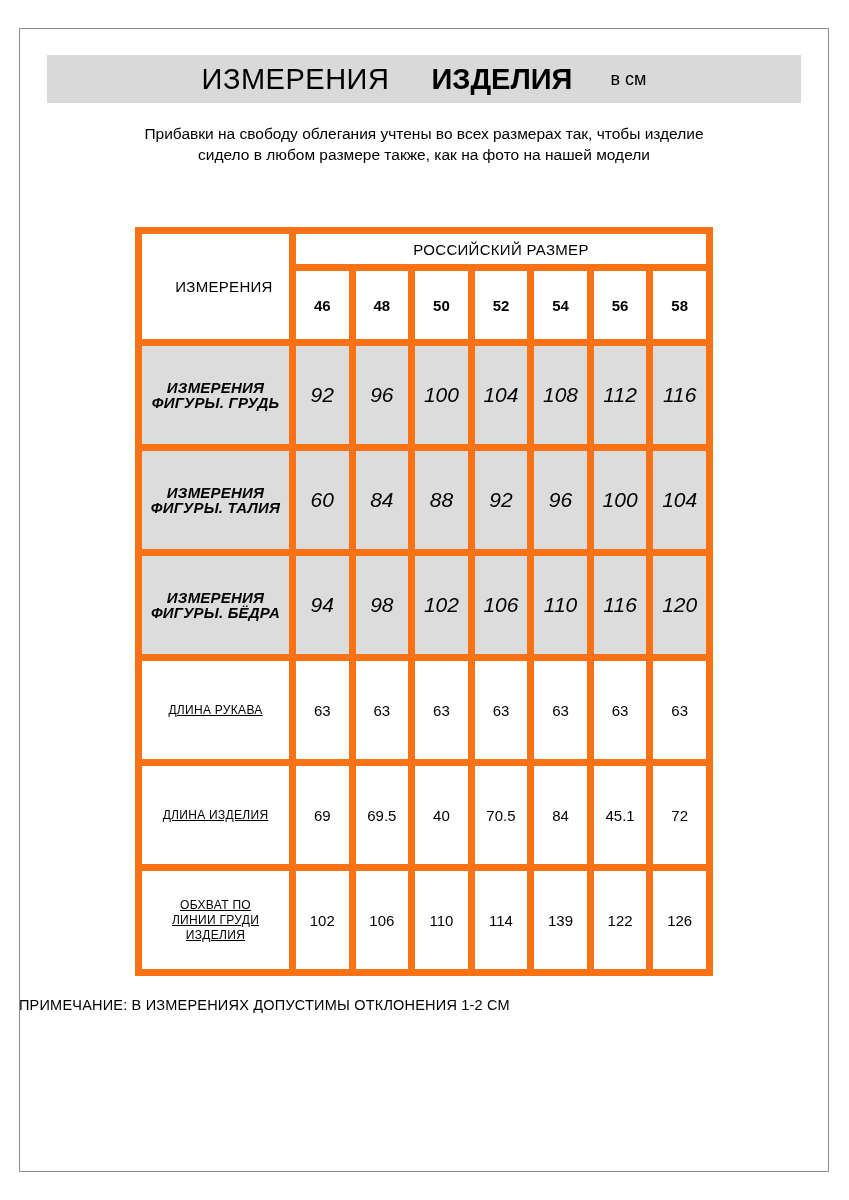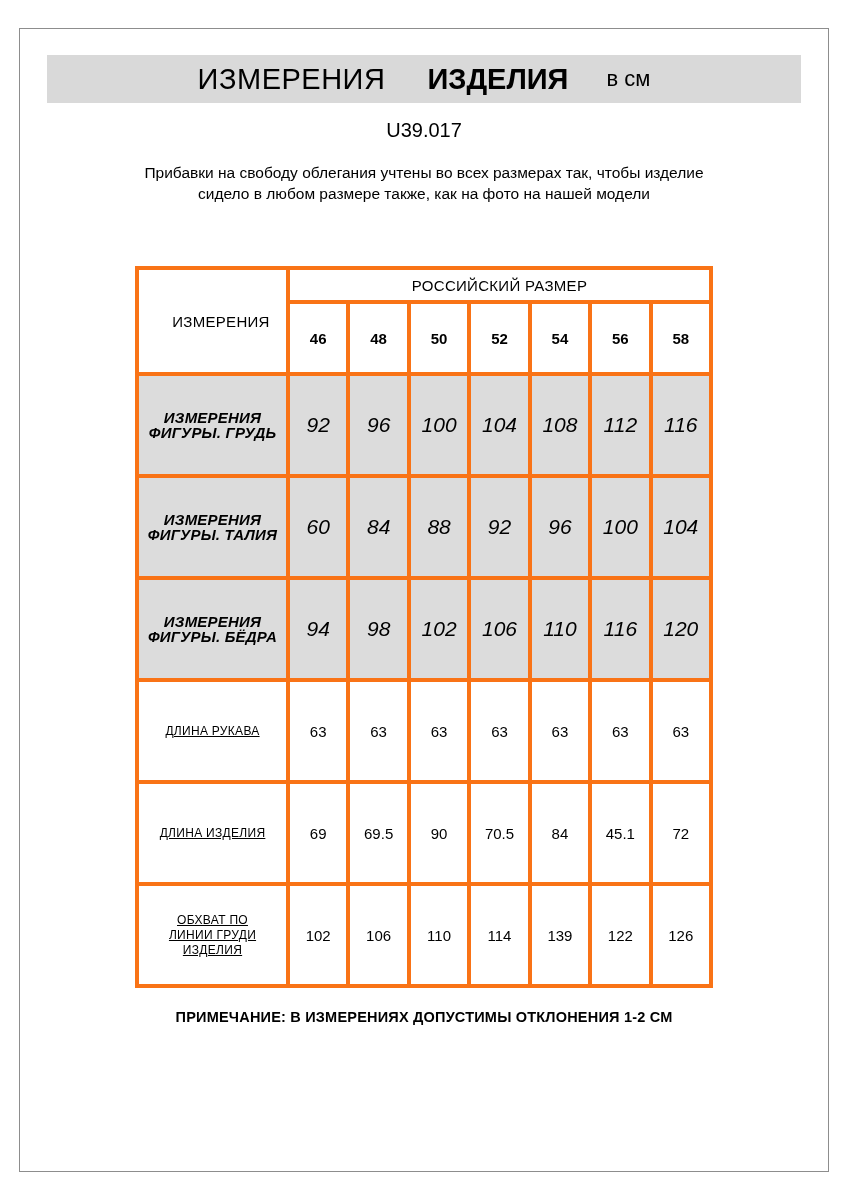--- a/index.html
+++ b/index.html
@@ -54,21 +54,21 @@
     font-weight: 400;
     color: #000;
   }
   .title-band .t2 {
     font-size: 29px;
     font-weight: bold;
     margin-left: 42px;
     color: #000;
   }
   .title-band .t3 {
-    font-size: 22px;
+    font-size: 18px;
     font-weight: 400;
     margin-left: 38px;
     color: #000;
   }
 
   
   .article {
     text-align: center;
     font-size: 20px;
     margin-top: 16px;
@@ -88,21 +88,21 @@
     margin-top: 62px;
     display: flex;
     justify-content: center;
   }
   table.sizes {
     border-collapse: collapse;
     width: 578px;
     table-layout: fixed;
   }
   table.sizes th, table.sizes td {
-    border: 4px solid #f97316;
+    border: 7px solid #f97316;
     text-align: center;
     vertical-align: middle;
     font-size: 15px;
     color: #000;
   }
   th.group-head {
     font-size: 12.5px;
     font-weight: 400;
     letter-spacing: 0.3px;
     height: 26px;
@@ -147,43 +147,41 @@
   td.val {
     height: 86px;
     font-size: 15.5px;
   }
   tr.tall td {
     height: 86px;
   }
 
   
   .note {
-    text-align: center;
     font-size: 14.5px;
-    font-weight: bold;
+    font-weight: normal;
     letter-spacing: 0.2px;
     margin-top: 21px;
     color: #000;
   }
 </style>
 </head>
 <body>
 
 <div class="page">
   <div class="page-border"></div>
 
   <div class="content">
 
     <div class="title-band">
       <span class="t1">ИЗМЕРЕНИЯ</span>
       <span class="t2">ИЗДЕЛИЯ</span>
       <span class="t3">в см</span>
     </div>
 
-    <div class="article">U39.017</div>
 
     <div class="desc">Прибавки на свободу облегания учтены во всех размерах так, чтобы изделие сидело в любом размере также, как на фото на нашей модели</div>
 
     <div class="table-wrap">
       <table class="sizes">
         <thead>
           <tr>
             <th class="row-head-label" rowspan="2">ИЗМЕРЕНИЯ</th>
             <th class="group-head" colspan="7">РОССИЙСКИЙ РАЗМЕР</th>
           </tr>
@@ -249,21 +247,21 @@
             <td class="val">63</td>
             <td class="val">63</td>
             <td class="val">63</td>
             <td class="val">63</td>
           </tr>
 
           <tr class="tall">
             <td class="rowlabel plain">ДЛИНА ИЗДЕЛИЯ</td>
             <td class="val">69</td>
             <td class="val">69.5</td>
-            <td class="val">90</td>
+            <td class="val">40</td>
             <td class="val">70.5</td>
             <td class="val">84</td>
             <td class="val">45.1</td>
             <td class="val">72</td>
           </tr>
 
           <tr class="tall">
             <td class="rowlabel plain">
               <span>ОБХВАТ ПО</span><br>
               <span>ЛИНИИ ГРУДИ</span><br>

